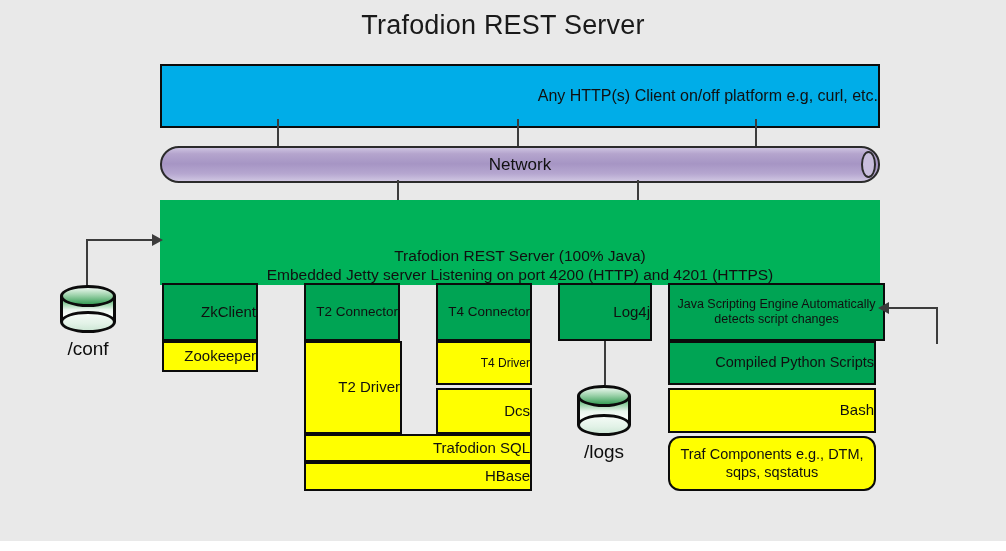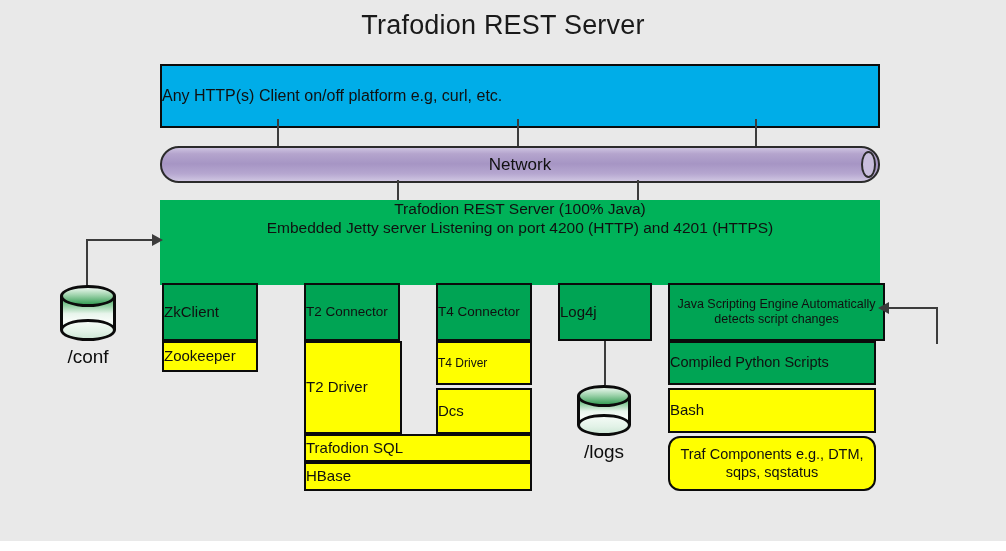--- a/index.html
+++ b/index.html
@@ -32,21 +32,21 @@
     font-size: 27px;
     color: #1a1a1a;
     letter-spacing: 0.2px;
   }
   .box {
     position: absolute;
     box-sizing: border-box;
     border: 2.5px solid #0b0b0b;
     display: flex;
     align-items: center;
-    justify-content: flex-start;
+    justify-content: flex-end;
     text-align: center;
     color: #101010;
     line-height: 1.22;
   }
   .blue   { background: #00ade8; }
   .green  { background: #00b259; }
   .green2 { background: #00a454; }
   .yellow { background: #ffff00; }
 
   .line {
@@ -189,21 +189,21 @@
 
   <div class="box green" style="left:160px; top:200px; width:720px; height:85px; flex-direction:column; font-size:15.5px; border:none;">
     <span>Trafodion REST Server (100% Java)</span>
     <span>Embedded Jetty server Listening on port 4200 (HTTP) and 4201 (HTTPS)</span>
   </div>
 
   <div class="line vline" style="left:86px; top:240px; height:48px;"></div>
   <div class="line hline" style="left:86px; top:239px; width:68px;"></div>
   <div class="arrow-head arrow-right" style="left:152px; top:234px;"></div>
 
-  <div class="cyl" style="left:60px; top:285px; width:56px; height:56px;">
+  <div class="cyl" style="left:60px; top:285px; width:56px; height:48px;">
     <div class="cyl-body"></div>
     <div class="cyl-bot"></div>
     <div class="cyl-top"></div>
     <div class="cyl-label">/conf</div>
   </div>
 
   <div class="box yellow" style="left:162px; top:341px; width:96px; height:31px; font-size:15px;">
     <span>Zookeeper</span>
   </div>
   <div class="box green2" style="left:162px; top:283px; width:96px; height:58px; font-size:15px;">

